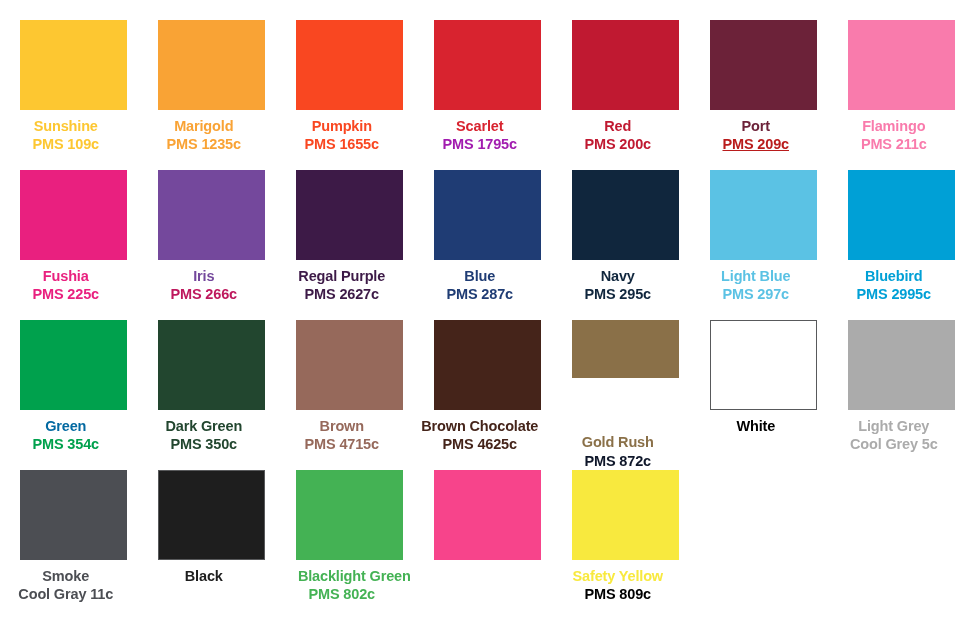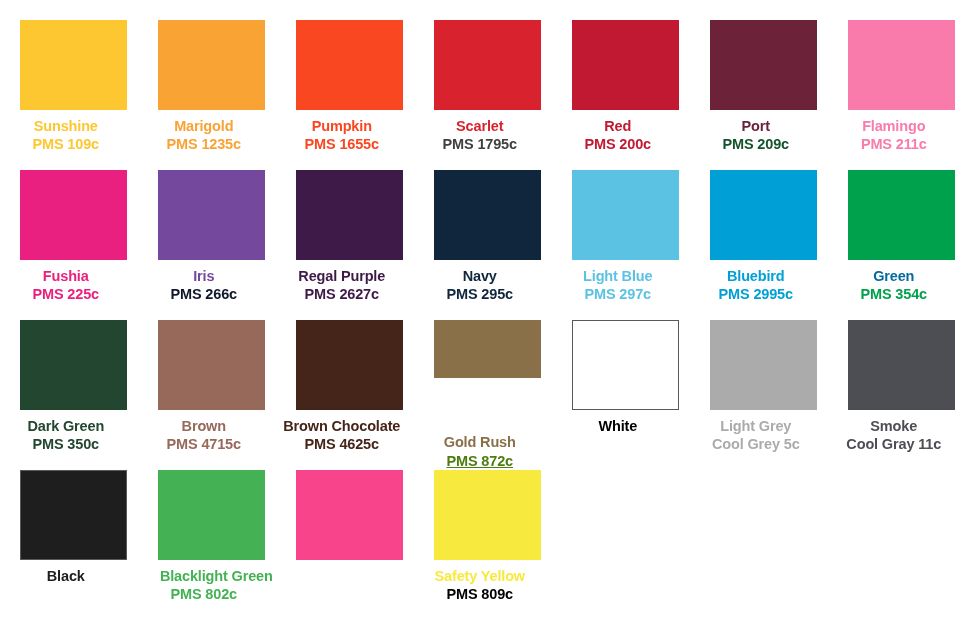--- a/index.html
+++ b/index.html
@@ -90,66 +90,73 @@
       <div class="swatch-chip" style="background-color: rgb(249, 71, 33);"></div>
       <div class="swatch-labels">
         <span class="swatch-name" style="color: rgb(249, 71, 33);">Pumpkin</span>
         <span class="swatch-code" style="color: rgb(249, 71, 33);">PMS 1655c</span>
       </div>
     </div>
     <div class="swatch-cell">
       <div class="swatch-chip" style="background-color: rgb(216, 35, 47);"></div>
       <div class="swatch-labels">
         <span class="swatch-name" style="color: rgb(216, 35, 47);">Scarlet</span>
-        <span class="swatch-code" style="color: #404040;">PMS 1795c</span>
+        <span class="swatch-code" style="color: #a21caf;">PMS 1795c</span>
       </div>
     </div>
     <div class="swatch-cell">
       <div class="swatch-chip" style="background-color: rgb(192, 25, 49);"></div>
       <div class="swatch-labels">
         <span class="swatch-name" style="color: rgb(192, 25, 49);">Red</span>
         <span class="swatch-code" style="color: rgb(192, 25, 49);">PMS 200c</span>
       </div>
     </div>
     <div class="swatch-cell">
       <div class="swatch-chip" style="background-color: rgb(108, 34, 57);"></div>
       <div class="swatch-labels">
         <span class="swatch-name" style="color: rgb(108, 34, 57);">Port</span>
-        <span class="swatch-code" style="color: #14532d;">PMS 209c</span>
+        <span class="swatch-code" style="color: #b91c1c; text-decoration: underline;">PMS 209c</span>
       </div>
     </div>
     <div class="swatch-cell">
       <div class="swatch-chip" style="background-color: rgb(249, 123, 172);"></div>
       <div class="swatch-labels">
         <span class="swatch-name" style="color: rgb(249, 123, 172);">Flamingo</span>
         <span class="swatch-code" style="color: rgb(249, 123, 172);">PMS 211c</span>
       </div>
     </div>
     <div class="swatch-cell">
       <div class="swatch-chip" style="background-color: rgb(233, 32, 127);"></div>
       <div class="swatch-labels">
         <span class="swatch-name" style="color: rgb(233, 32, 127);">Fushia</span>
         <span class="swatch-code" style="color: rgb(233, 32, 127);">PMS 225c</span>
       </div>
     </div>
     <div class="swatch-cell">
       <div class="swatch-chip" style="background-color: rgb(116, 72, 156);"></div>
       <div class="swatch-labels">
         <span class="swatch-name" style="color: rgb(116, 72, 156);">Iris</span>
-        <span class="swatch-code" style="color: #0f172a;">PMS 266c</span>
+        <span class="swatch-code" style="color: #be185d;">PMS 266c</span>
       </div>
     </div>
     <div class="swatch-cell">
       <div class="swatch-chip" style="background-color: rgb(61, 26, 71);"></div>
       <div class="swatch-labels">
         <span class="swatch-name" style="color: rgb(61, 26, 71);">Regal Purple</span>
         <span class="swatch-code" style="color: rgb(61, 26, 71);">PMS 2627c</span>
       </div>
     </div>
     <div class="swatch-cell">
+      <div class="swatch-chip" style="background-color: rgb(31, 60, 116);"></div>
+      <div class="swatch-labels">
+        <span class="swatch-name" style="color: rgb(31, 60, 116);">Blue</span>
+        <span class="swatch-code" style="color: rgb(31, 60, 116);">PMS 287c</span>
+      </div>
+    </div>
+    <div class="swatch-cell">
       <div class="swatch-chip" style="background-color: rgb(16, 38, 61);"></div>
       <div class="swatch-labels">
         <span class="swatch-name" style="color: rgb(16, 38, 61);">Navy</span>
         <span class="swatch-code" style="color: rgb(16, 38, 61);">PMS 295c</span>
       </div>
     </div>
     <div class="swatch-cell">
       <div class="swatch-chip" style="background-color: rgb(91, 194, 228);"></div>
       <div class="swatch-labels">
         <span class="swatch-name" style="color: rgb(91, 194, 228);">Light Blue</span>
@@ -188,21 +195,21 @@
       <div class="swatch-chip" style="background-color: rgb(69, 36, 26);"></div>
       <div class="swatch-labels">
         <span class="swatch-name" style="color: rgb(69, 36, 26);">Brown Chocolate</span>
         <span class="swatch-code" style="color: rgb(69, 36, 26);">PMS 4625c</span>
       </div>
     </div>
     <div class="swatch-cell">
       <div class="swatch-chip" style="background-color: rgb(138, 112, 72);"></div>
       <div class="swatch-labels">
         <span class="swatch-name" style="color: rgb(138, 112, 72); margin-top: 48px;">Gold Rush</span>
-        <span class="swatch-code" style="color: #4d7c0f; text-decoration: underline;">PMS 872c</span>
+        <span class="swatch-code" style="color: #0f172a;">PMS 872c</span>
       </div>
     </div>
     <div class="swatch-cell">
       <div class="swatch-chip bordered" style="background-color: rgb(255, 255, 255);"></div>
       <div class="swatch-labels">
         <span class="swatch-name" style="color: rgb(0, 0, 0);">White</span>
         <span class="swatch-code" style="color: rgb(0, 0, 0);"></span>
       </div>
     </div>
     <div class="swatch-cell">

